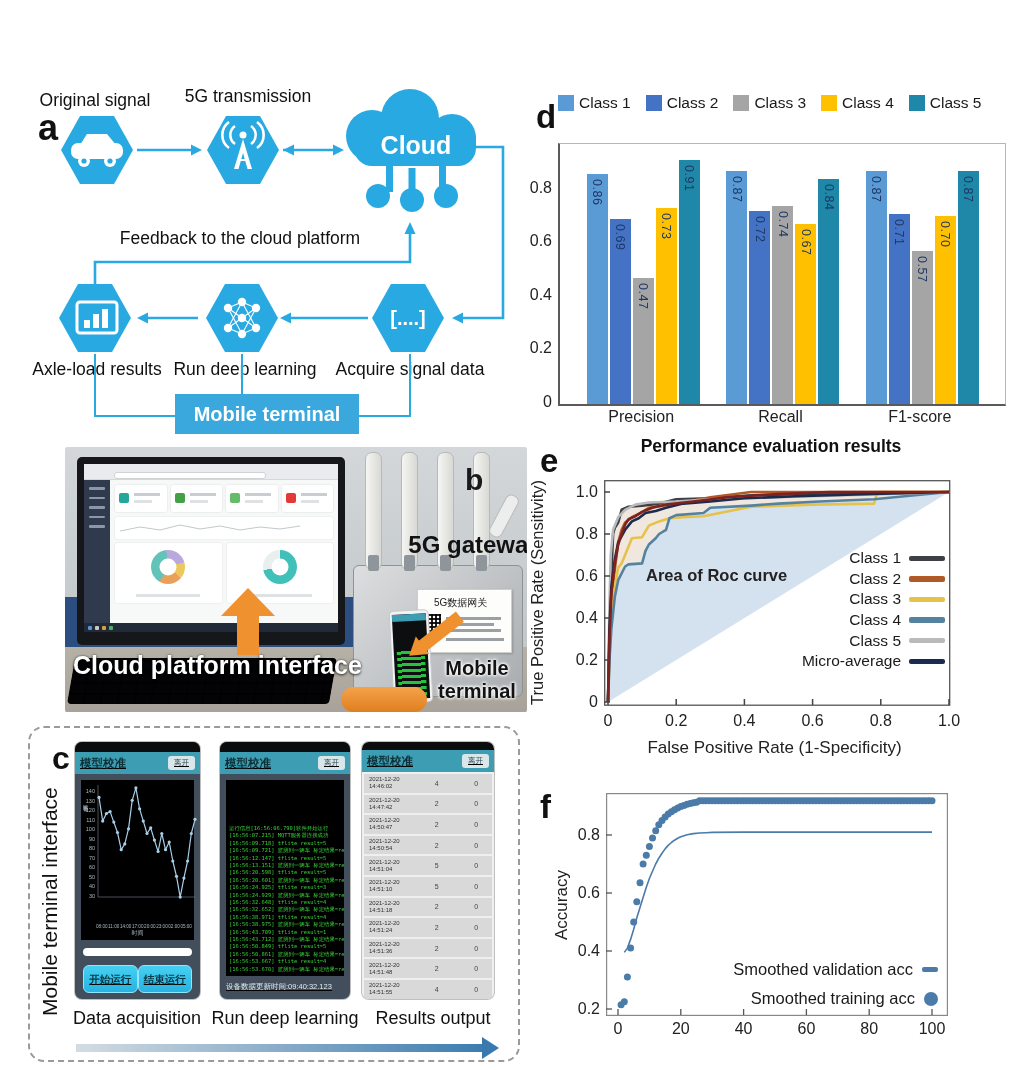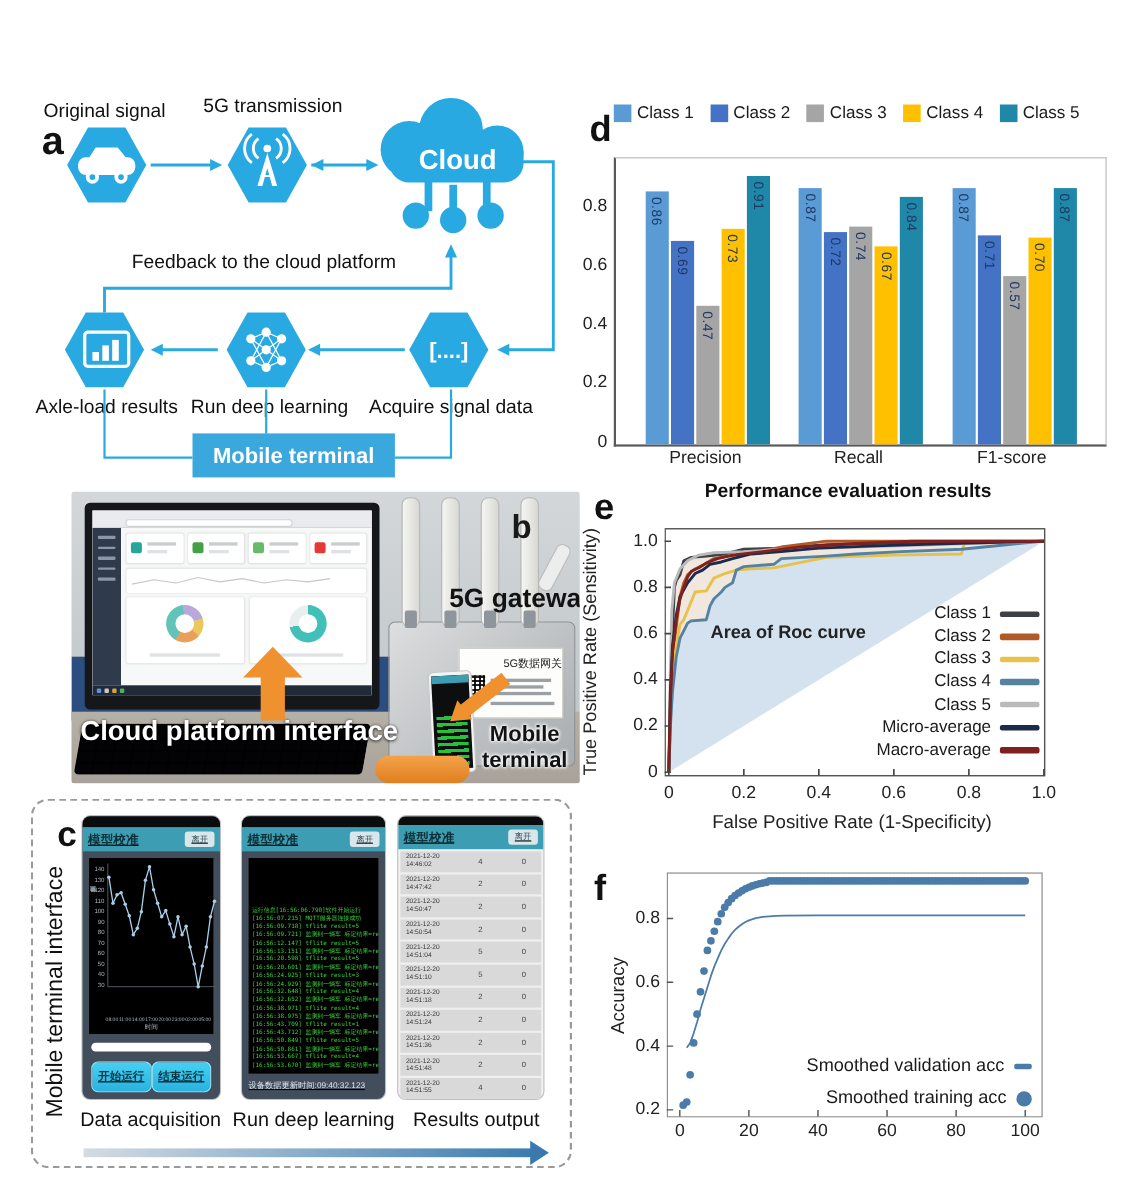--- a/index.html
+++ b/index.html
@@ -72,21 +72,21 @@
   .b-bline{position:absolute;left:50%;transform:translateX(-50%);bottom:6px;width:60%;height:3px;background:#dfe2e5;}
   #b-taskbar{position:absolute;left:0;bottom:0;right:0;height:9px;background:#202a38;display:flex;align-items:center;gap:3px;padding-left:4px;}
   .b-task-dot{width:4px;height:4px;border-radius:1px;}
   #b-keyboard{position:absolute;left:6px;top:211px;width:262px;height:46px;background:#16191d;border-radius:4px;transform:skewX(-10deg);
     background-image:repeating-linear-gradient(90deg,#2c3037 0 15px,#0f1114 15px 17px),repeating-linear-gradient(0deg,#2c3037 0 9px,#0f1114 9px 11px);background-blend-mode:overlay;}
   #b-gateway{position:absolute;left:288px;top:118px;width:168px;height:130px;background:linear-gradient(135deg,#dcdedf,#a8acaf);border:1px solid #8e9295;border-radius:6px;}
   .b-antenna{position:absolute;width:15px;height:116px;background:linear-gradient(90deg,#f5f5f3,#d8d8d4);border-radius:7px;border:1px solid #b8b8b4;}
   .b-ant-base{position:absolute;left:2px;bottom:-2px;width:11px;height:16px;background:#8e969c;border-radius:2px;}
   #b-paddle{position:absolute;left:432px;top:46px;width:12px;height:44px;background:#eceded;border-radius:6px;transform:rotate(28deg);border:1px solid #bbb;}
   #b-sticker{position:absolute;left:352px;top:142px;width:93px;height:62px;background:#fdfdfb;border:1px solid #cfcfc9;box-shadow:1px 1px 2px rgba(0,0,0,.2);}
-  #b-sticker-title{margin-top:6px;text-align:right;font-size:10px;color:#222;}
+  #b-sticker-title{margin-top:6px;text-align:left;font-size:10px;color:#222;margin-left:16px;}
   #b-qr{position:absolute;left:5px;top:24px;width:18px;height:18px;background:
     repeating-linear-gradient(0deg,#222 0 2px,#fff 2px 4px),repeating-linear-gradient(90deg,#222 0 2px,#fff 2px 4px);background-blend-mode:multiply;}
   .b-sticker-line{position:absolute;left:28px;height:2.5px;background:#9aa0a3;}
   #b-phone{position:absolute;left:326px;top:163px;width:40px;height:93px;background:#f2f3f4;border-radius:5px;border:1px solid #c6c8ca;transform:rotate(-3deg);padding:3px 2px;box-sizing:border-box;}
   #b-phone-screen{width:100%;height:100%;background:#0c0e10;position:relative;overflow:hidden;}
   #b-phone-head{position:absolute;left:0;top:0;right:0;height:7px;background:#3d9db2;}
   #b-phone-rows{position:absolute;left:3px;right:3px;top:36px;bottom:3px;
     background:repeating-linear-gradient(0deg,#27c23c 0 3px,#0c0e10 3px 6px);}
   .b-arrow-up{position:absolute;left:156px;top:141px;width:54px;height:68px;}
   .b-arrow-up .head{position:absolute;left:0;top:0;width:0;height:0;border-left:27px solid transparent;border-right:27px solid transparent;border-bottom:28px solid #f09130;}
@@ -398,24 +398,20 @@
           <span>Class 4</span>
           <span class="e-leg-sw" style="background: rgb(85, 130, 159);"></span>
         </div>
         <div class="e-leg-row">
           <span>Class 5</span>
           <span class="e-leg-sw" style="background: rgb(185, 186, 188);"></span>
         </div>
         <div class="e-leg-row">
           <span>Micro-average</span>
           <span class="e-leg-sw" style="background: rgb(27, 43, 77);"></span>
-        </div>
-        <div class="e-leg-row">
-          <span>Macro-average</span>
-          <span class="e-leg-sw" style="background: rgb(127, 33, 31);"></span>
         </div>
       </div>
     <div id="e-xlab">False Positive Rate (1-Specificity)</div>
   <div class="e-xtick" style="left: 80px;">0</div>
       <div class="e-xtick" style="left: 148.2px;">0.2</div>
       <div class="e-xtick" style="left: 216.4px;">0.4</div>
       <div class="e-xtick" style="left: 284.6px;">0.6</div>
       <div class="e-xtick" style="left: 352.8px;">0.8</div>
       <div class="e-xtick" style="left: 421px;">1.0</div>
       <div class="e-ytick" style="top: 255px;">0</div>

